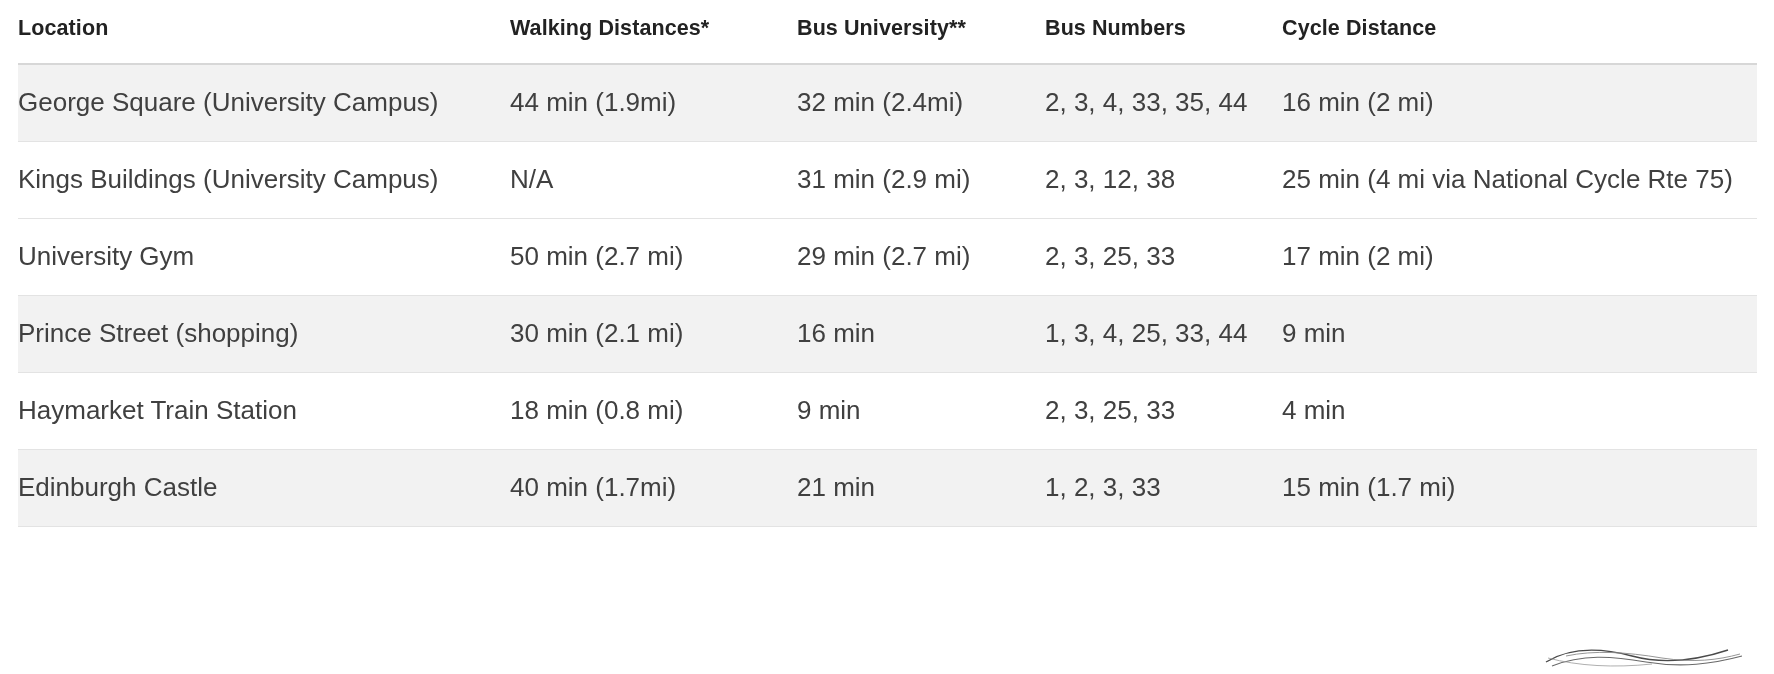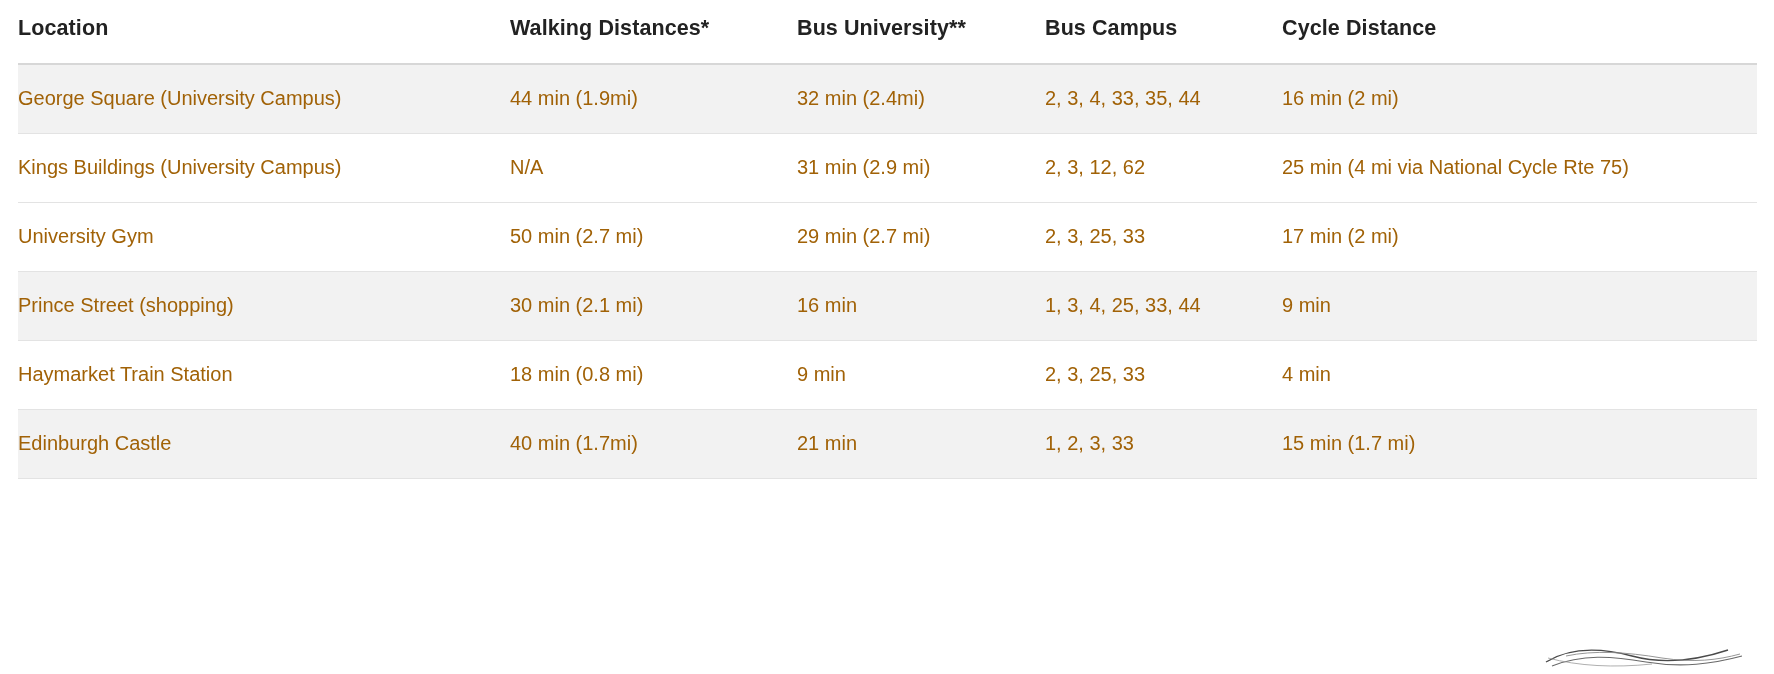--- a/index.html
+++ b/index.html
@@ -30,23 +30,23 @@
     text-align: left;
     font-size: 21.5px;
     font-weight: bold;
     color: #222222;
     padding: 16px 0 22px 0;
     border-bottom: 2px solid #d7d7d7;
     letter-spacing: 0.1px;
   }
   table.distance-table td {
     text-align: left;
-    font-size: 20px;
+    font-size: 26px;
     font-weight: normal;
-    color: #a16207;
+    color: #404040;
     padding: 22px 0 23px 0;
     border-bottom: 1px solid #e3e3e3;
     vertical-align: middle;
     white-space: nowrap;
     overflow: hidden;
     text-overflow: ellipsis;
   }
   table.distance-table tbody tr.odd-row {
     background: #f2f2f2;
   }
@@ -80,37 +80,37 @@
         <col class="c1">
         <col class="c2">
         <col class="c3">
         <col class="c4">
     </colgroup>
     <thead>
       <tr>
         <th class="cell-0">Location</th>
         <th class="cell-1">Walking Distances*</th>
         <th class="cell-2">Bus University**</th>
-        <th class="cell-3">Bus Campus</th>
+        <th class="cell-3">Bus Numbers</th>
         <th class="cell-4">Cycle Distance</th>
       </tr>
     </thead>
     <tbody>
       <tr class="odd-row">
         <td class="cell-0">George Square (University Campus)</td>
         <td class="cell-1">44 min (1.9mi)</td>
         <td class="cell-2">32 min (2.4mi)</td>
         <td class="cell-3">2, 3, 4, 33, 35, 44</td>
         <td class="cell-4">16 min (2 mi)</td>
       </tr>
       <tr class="even-row">
         <td class="cell-0">Kings Buildings (University Campus)</td>
         <td class="cell-1">N/A</td>
         <td class="cell-2">31 min (2.9 mi)</td>
-        <td class="cell-3">2, 3, 12, 62</td>
+        <td class="cell-3">2, 3, 12, 38</td>
         <td class="cell-4">25 min (4 mi via National Cycle Rte 75)</td>
       </tr>
       <tr class="even-row">
         <td class="cell-0">University Gym</td>
         <td class="cell-1">50 min (2.7 mi)</td>
         <td class="cell-2">29 min (2.7 mi)</td>
         <td class="cell-3">2, 3, 25, 33</td>
         <td class="cell-4">17 min (2 mi)</td>
       </tr>
       <tr class="odd-row">

